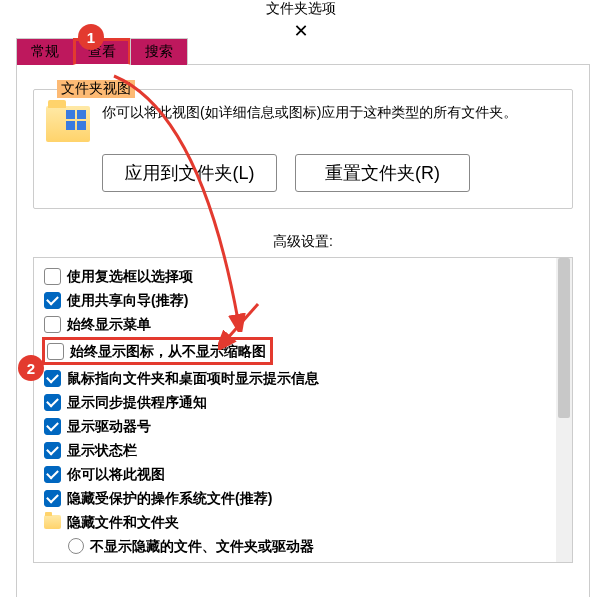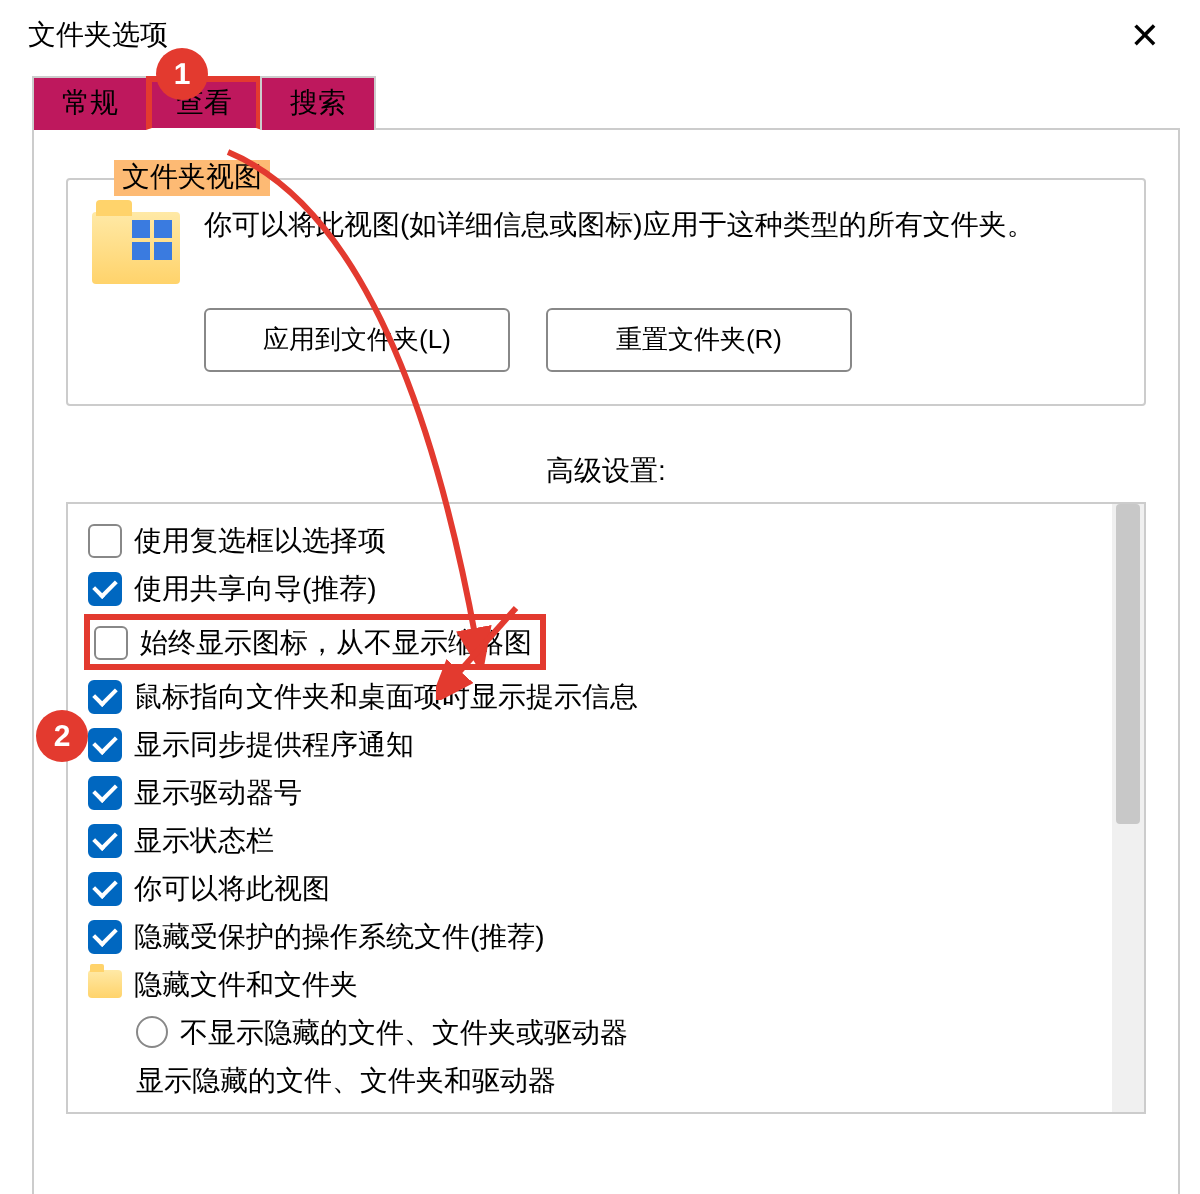--- a/index.html
+++ b/index.html
@@ -12,20 +12,21 @@
     width: 600px;
     height: 597px;
     overflow: hidden;
   }
   .titlebar {
     display: flex;
     align-items: center;
     justify-content: space-between;
     height: 36px;
     padding: 0 12px 0 14px;
+    flex-direction: column;
   }
   .titlebar-close {
     font-size: 18px;
     line-height: 1;
     padding: 4px 8px;
     cursor: default;
   }
   .tabs {
     display: flex;
     margin: 2px 0 0 16px;
@@ -103,41 +104,42 @@
   .desc-text { line-height: 1.5; }
   .btn-row {
     display: flex;
     gap: 18px;
     margin: 12px 0 4px 56px;
   }
   .btn {
     border: 1px solid #888;
     background: #fff;
     padding: 6px 0;
-    width: 153px;
+    width: 175px;
     text-align: center;
     border-radius: 3px;
-    font-size: 13px;
+    font-size: 18px;
     cursor: default;
   }
   .adv-label {
     margin: 24px 0 6px 0;
     font-size: 14px;
     text-align: center;
   }
   .adv-box-wrap {
     display: flex;
     border: 1px solid #ccc;
     height: 306px;
     overflow: hidden;
   }
   .adv-box {
     flex: 1;
     padding: 6px 0 0 10px;
     overflow: hidden;
+    font-weight: bold;
   }
   .scrollbar {
     width: 16px;
     background: #f0f0f0;
     position: relative;
   }
   .scrollbar-thumb {
     position: absolute;
     top: 0;
     left: 2px; right: 2px;
@@ -256,20 +258,24 @@
     <div class="adv-box" id="adv-list">
         <div class="tree-item">
           <span class="cb"></span>
           <span>使用复选框以选择项</span>
         </div>
         <div class="tree-item">
           <span class="cb checked"></span>
           <span>使用共享向导(推荐)</span>
         </div>
         <div class="tree-item">
+          <span class="cb"></span>
+          <span>始终显示菜单</span>
+        </div>
+        <div class="tree-item">
           <span class="item-highlight" style="display: inline-flex; align-items: center; gap: 6px;">
             <span class="cb"></span>
             <span>始终显示图标，从不显示缩略图</span>
           </span>
         </div>
         <div class="tree-item">
           <span class="cb checked"></span>
           <span>鼠标指向文件夹和桌面项时显示提示信息</span>
         </div>
         <div class="tree-item">

